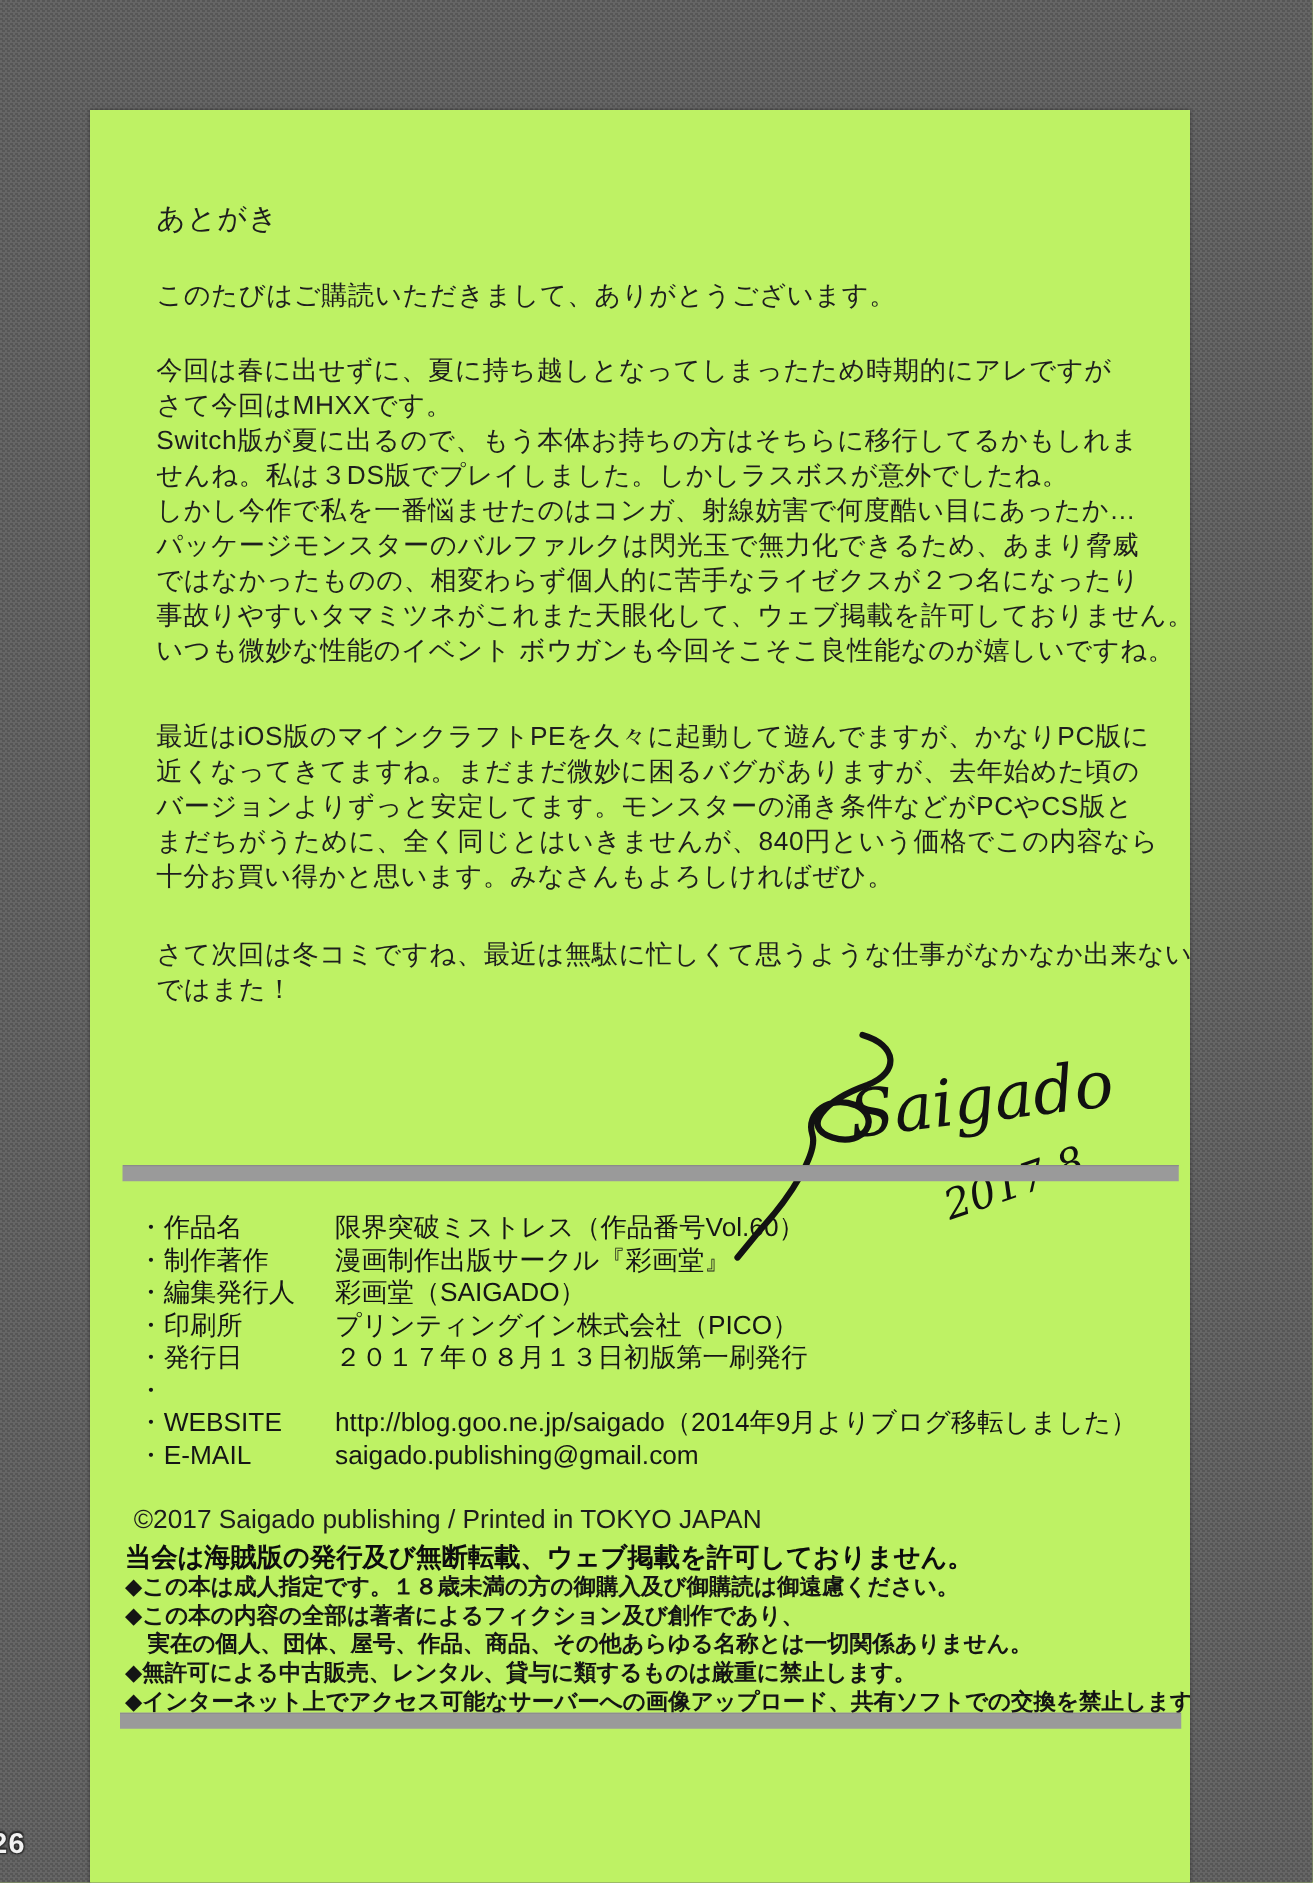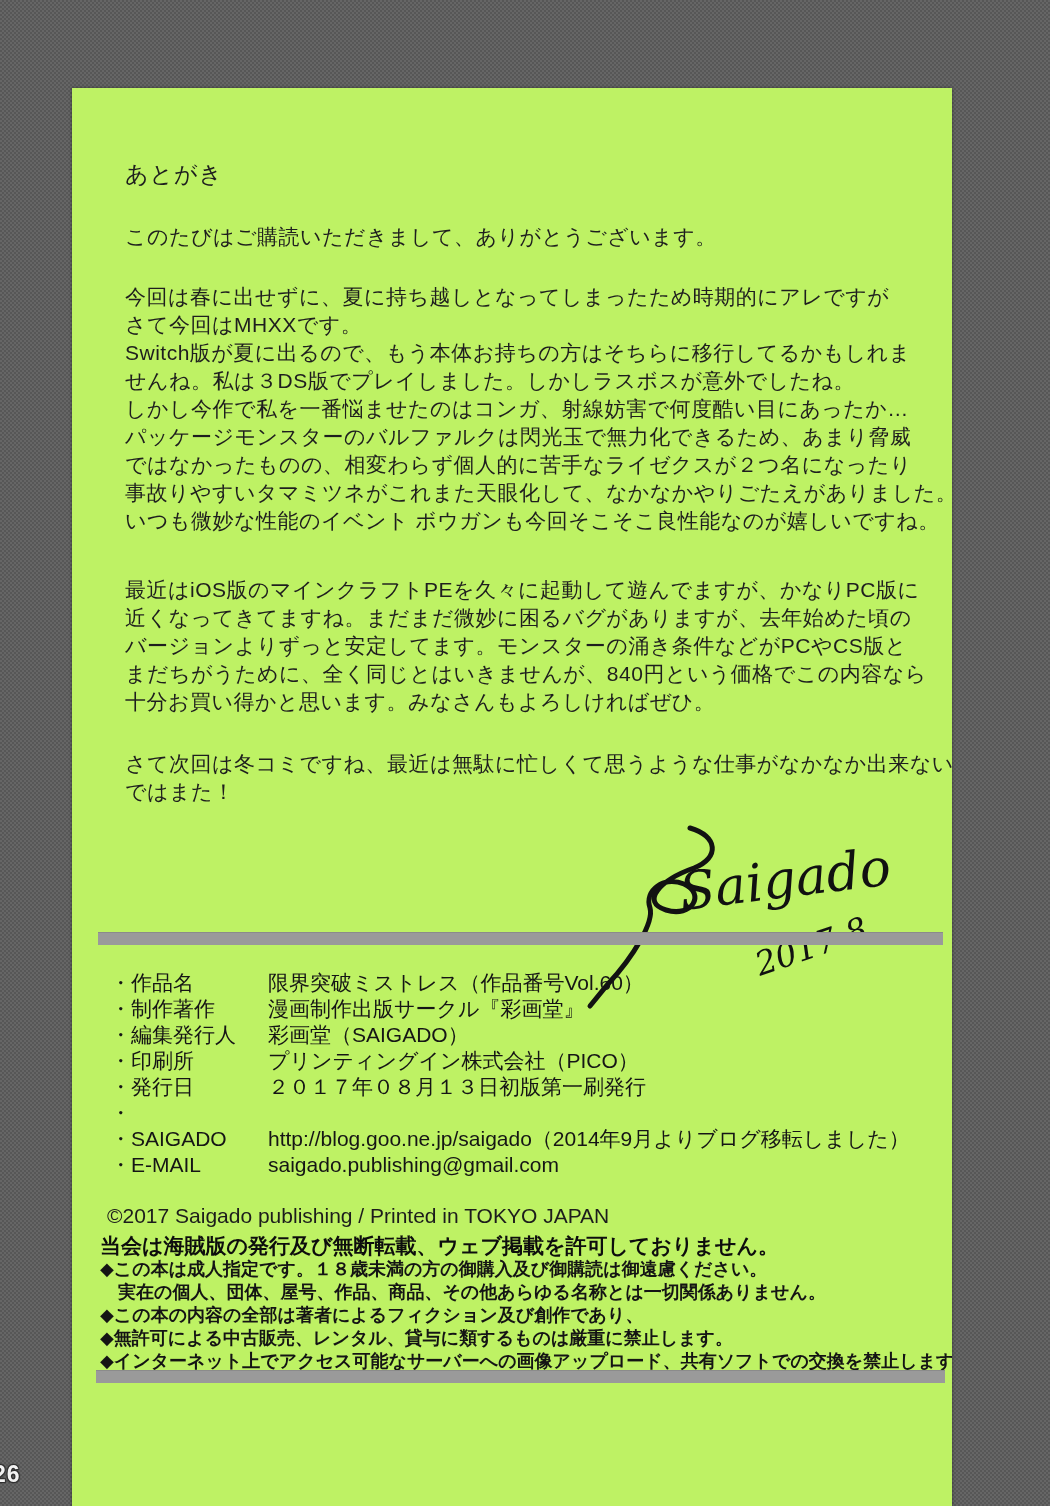--- a/index.html
+++ b/index.html
@@ -52,21 +52,21 @@
   </div>
 
   <div class="abs" style="left:53px;top:195px;">
     <div class="aft line">今回は春に出せずに、夏に持ち越しとなってしまったため時期的にアレですが</div>
     <div class="aft line">さて今回はMHXXです。</div>
     <div class="aft line">Switch版が夏に出るので、もう本体お持ちの方はそちらに移行してるかもしれま</div>
     <div class="aft line">せんね。私は３DS版でプレイしました。しかしラスボスが意外でしたね。</div>
     <div class="aft line">しかし今作で私を一番悩ませたのはコンガ、射線妨害で何度酷い目にあったか…</div>
     <div class="aft line">パッケージモンスターのバルファルクは閃光玉で無力化できるため、あまり脅威</div>
     <div class="aft line">ではなかったものの、相変わらず個人的に苦手なライゼクスが２つ名になったり</div>
-    <div class="aft line">事故りやすいタマミツネがこれまた天眼化して、なかなかやりごたえがありました。</div>
+    <div class="aft line">事故りやすいタマミツネがこれまた天眼化して、ウェブ掲載を許可しておりません。</div>
     <div class="aft line">いつも微妙な性能のイベント ボウガンも今回そこそこ良性能なのが嬉しいですね。</div>
   </div>
 
   <div class="abs" style="left:53px;top:488px;">
     <div class="aft line">最近はiOS版のマインクラフトPEを久々に起動して遊んでますが、かなりPC版に</div>
     <div class="aft line">近くなってきてますね。まだまだ微妙に困るバグがありますが、去年始めた頃の</div>
     <div class="aft line">バージョンよりずっと安定してます。モンスターの涌き条件などがPCやCS版と</div>
     <div class="aft line">まだちがうために、全く同じとはいきませんが、840円という価格でこの内容なら</div>
     <div class="aft line">十分お買い得かと思います。みなさんもよろしければぜひ。</div>
   </div>
@@ -96,35 +96,35 @@
   <div class="col-row" style="top:960px;">
     <span class="col-label">・印刷所</span><span>プリンティングイン株式会社（PICO）</span>
   </div>
   <div class="col-row" style="top:986px;">
     <span class="col-label">・発行日</span><span>２０１７年０８月１３日初版第一刷発行</span>
   </div>
   <div class="col-row" style="top:1012px;">
     <span class="col-label">・</span><span></span>
   </div>
   <div class="col-row" style="top:1038px;">
-    <span class="col-label">・SAIGADO</span><span>http://blog.goo.ne.jp/saigado（2014年9月よりブログ移転しました）</span>
+    <span class="col-label">・WEBSITE</span><span>http://blog.goo.ne.jp/saigado（2014年9月よりブログ移転しました）</span>
   </div>
   <div class="col-row" style="top:1064px;">
     <span class="col-label">・E-MAIL</span><span>saigado.publishing@gmail.com</span>
   </div>
 
 
   <div class="abs col-copy line" style="left:35px;top:1116px;">©2017 Saigado publishing / Printed in TOKYO JAPAN</div>
 
   <div class="abs headline line" style="left:28px;top:1144px;">当会は海賊版の発行及び無断転載、ウェブ掲載を許可しておりません。</div>
 
   <div class="abs" style="left:28px;top:1170px;">
     <div class="notice">◆この本は成人指定です。１８歳未満の方の御購入及び御購読は御遠慮ください。</div>
+    <div class="notice">◆この本の内容の全部は著者によるフィクション及び創作であり、</div>
     <div class="notice" style="margin-left:18px;">実在の個人、団体、屋号、作品、商品、その他あらゆる名称とは一切関係ありません。</div>
-    <div class="notice">◆この本の内容の全部は著者によるフィクション及び創作であり、</div>
     <div class="notice">◆無許可による中古販売、レンタル、貸与に類するものは厳重に禁止します。</div>
     <div class="notice">◆インターネット上でアクセス可能なサーバーへの画像アップロード、共有ソフトでの交換を禁止します。</div>
   </div>
 
   <div class="bar" style="left:24px;top:1282px;width:849px;"></div>
 
 </div>
 
 <div class="pagenum">26</div>
 

